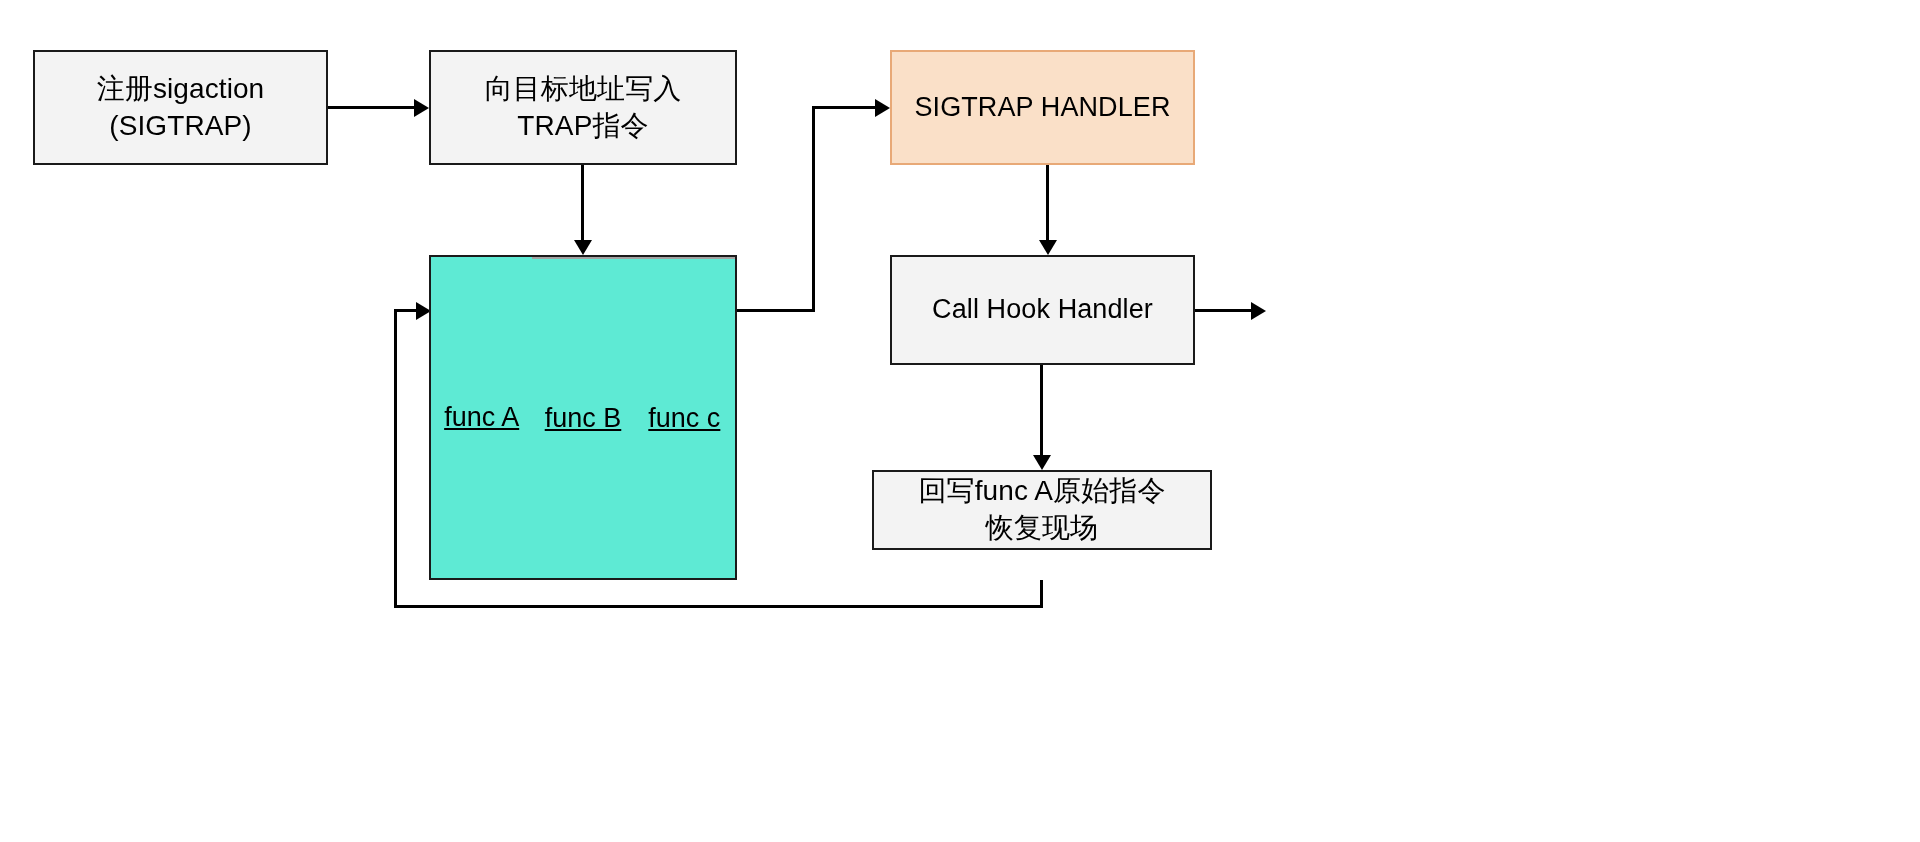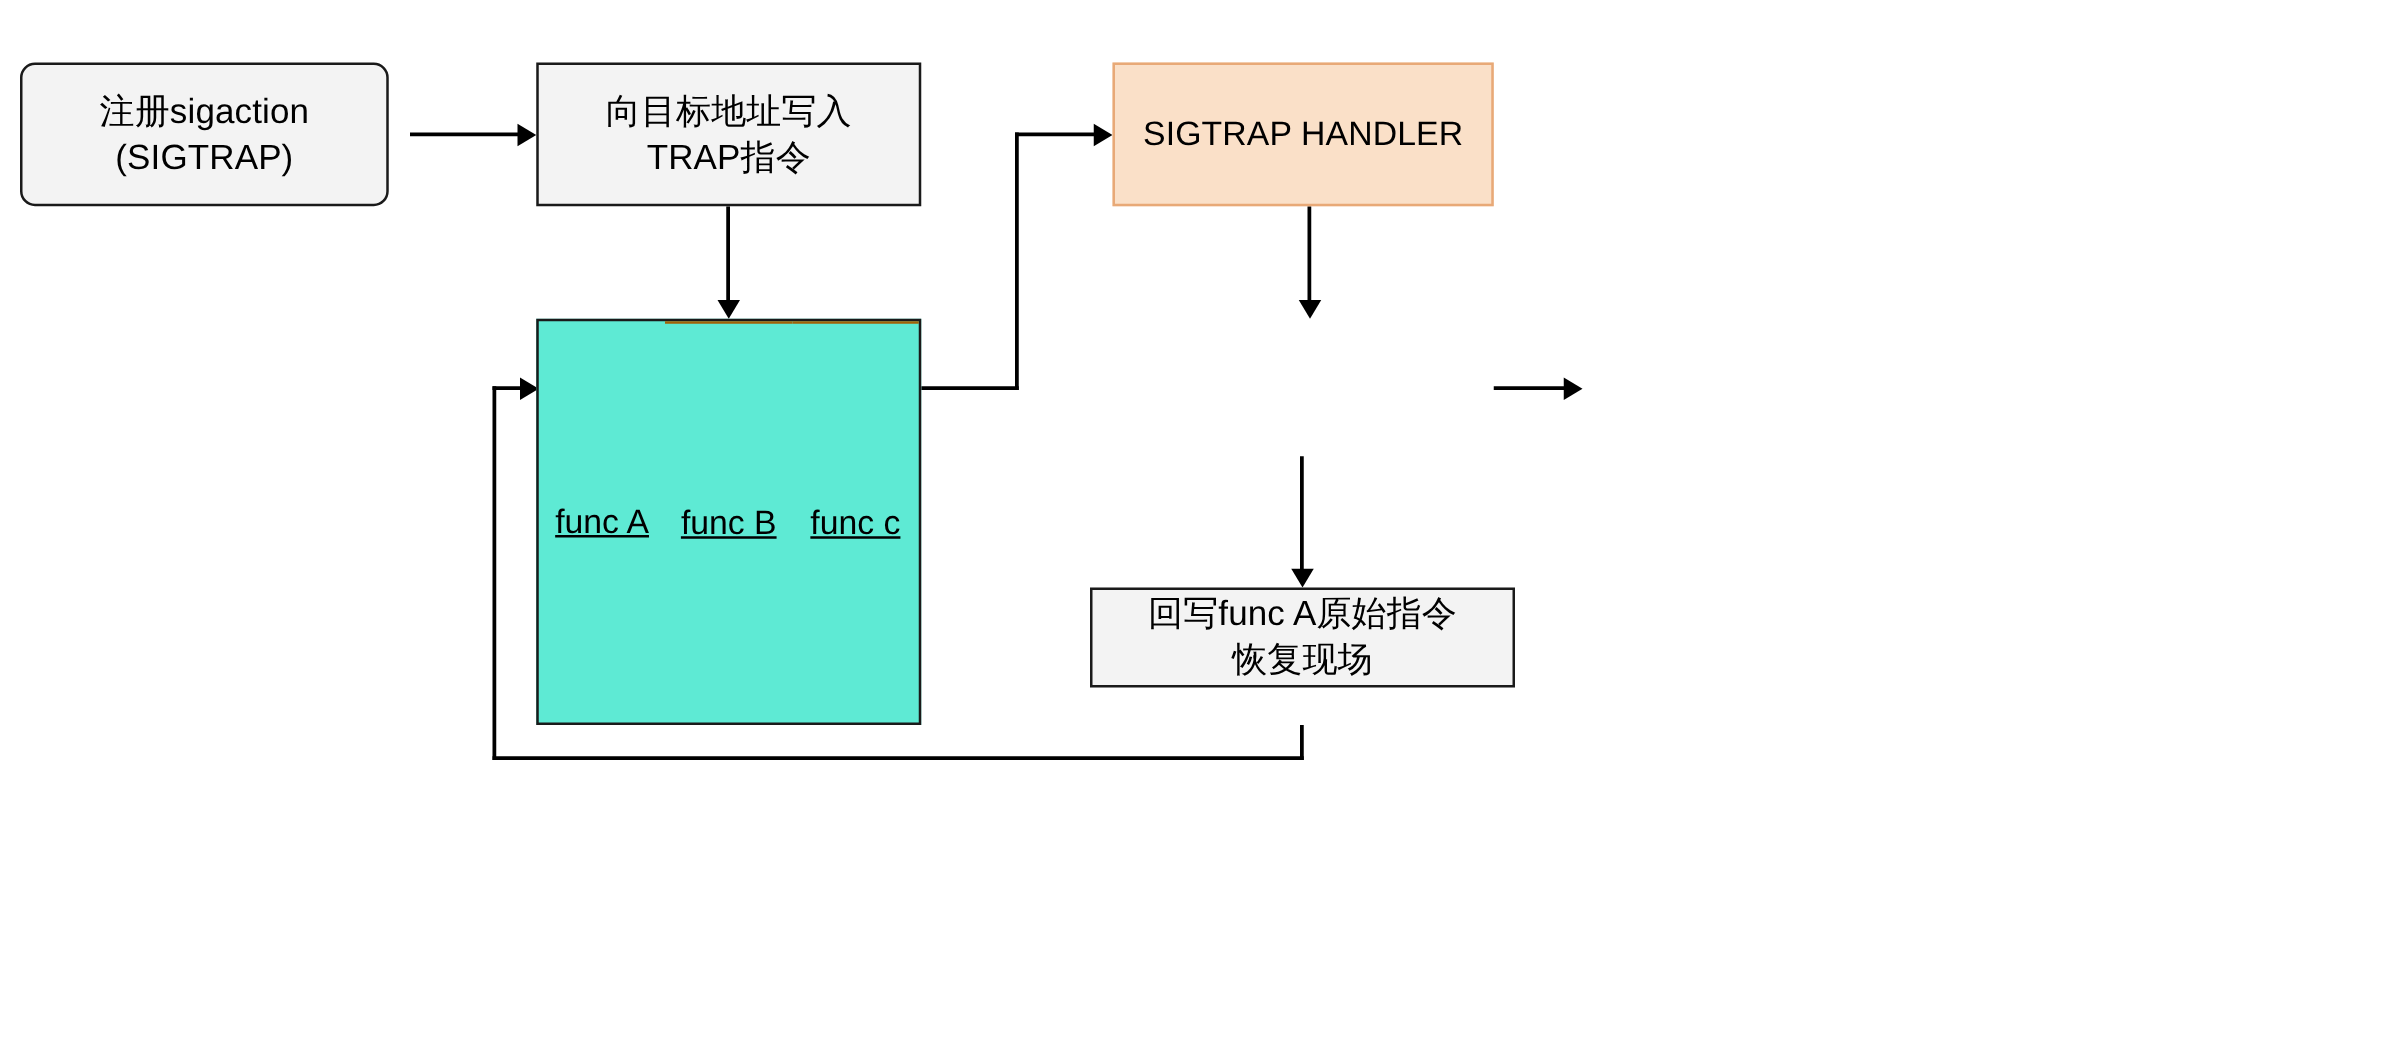--- a/index.html
+++ b/index.html
@@ -52,21 +52,21 @@
   }
   .stack .cell {
     flex: 1 1 0;
     display: flex;
     align-items: center;
     justify-content: center;
     text-align: center;
     box-sizing: border-box;
   }
   .stack .cell + .cell {
-    border-top: 2px solid #a16207;
+    border-top: 2px solid #a3a3a3;
   }
   
   .edge {
     position: absolute;
     background: #000000;
   }
   .edge.h { height: 3px; }
   .edge.v { width: 3px; }
   .arrowhead {
     position: absolute;
@@ -115,32 +115,33 @@
     <div class="edge v" style="left:1040px; top:365px; height:91px;"></div>
     <div class="arrowhead down" style="left:1032.5px; top:455px;"></div>
 
     <div class="edge v" style="left:1040px; top:580px; height:28px;"></div>
     <div class="edge h" style="left:394px; top:605px; width:649px;"></div>
     <div class="edge v" style="left:394px; top:309px; height:299px;"></div>
     <div class="edge h" style="left:394px; top:309px; width:26px;"></div>
     <div class="arrowhead right" style="left:416px; top:301.5px;"></div>
   </div>
 
-  <div class="node gray fs-28" style="left:16px; top:50px; width:295px; height:115px;border-radius:12px;">注册sigaction
+  <div class="node gray fs-28" style="left:33px; top:50px; width:295px; height:115px;">注册sigaction
 (SIGTRAP)</div>
 
   <div class="node gray fs-28" style="left:429px; top:50px; width:308px; height:115px;">向目标地址写入
 TRAP指令</div>
 
   <div class="node peach fs-27" style="left:890px; top:50px; width:305px; height:115px;">SIGTRAP HANDLER</div>
 
   <div class="stack" style="left:429px; top:255px; width:308px; height:325px;">
     <div class="cell fs-27">func A</div>
     <div class="cell fs-27">func B</div>
     <div class="cell fs-27">func c</div>
   </div>
 
+  <div class="node gray fs-27" style="left:890px; top:255px; width:305px; height:110px;">Call Hook Handler</div>
 
 
   <div class="node gray fs-28" style="left:872px; top:470px; width:340px; height:80px;">回写func A原始指令
 恢复现场</div>
 
 </div>
 
 </body></html>

